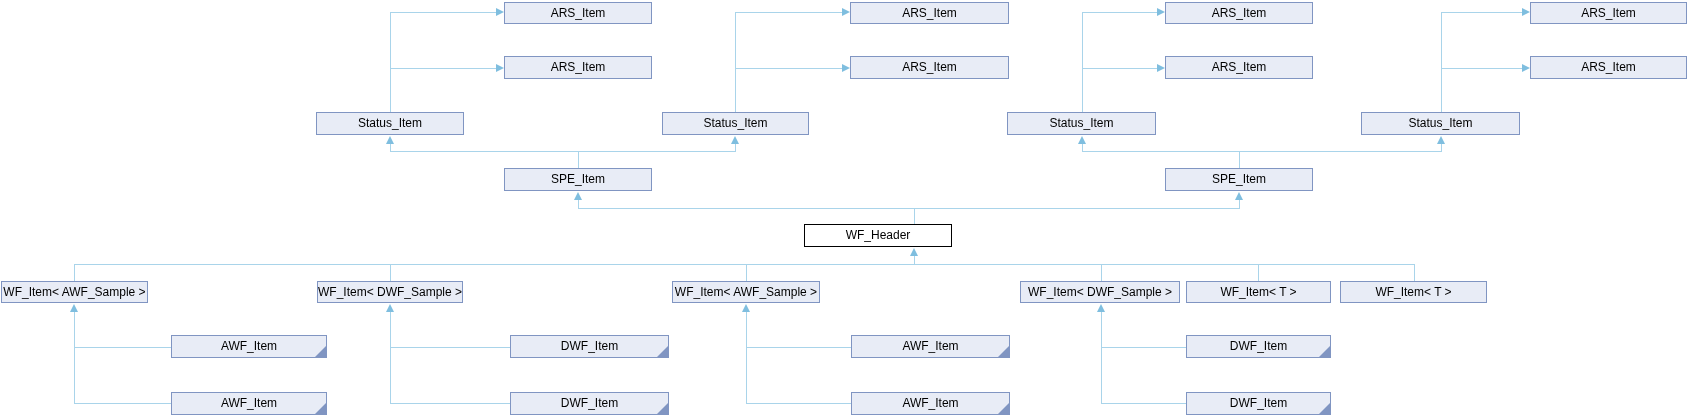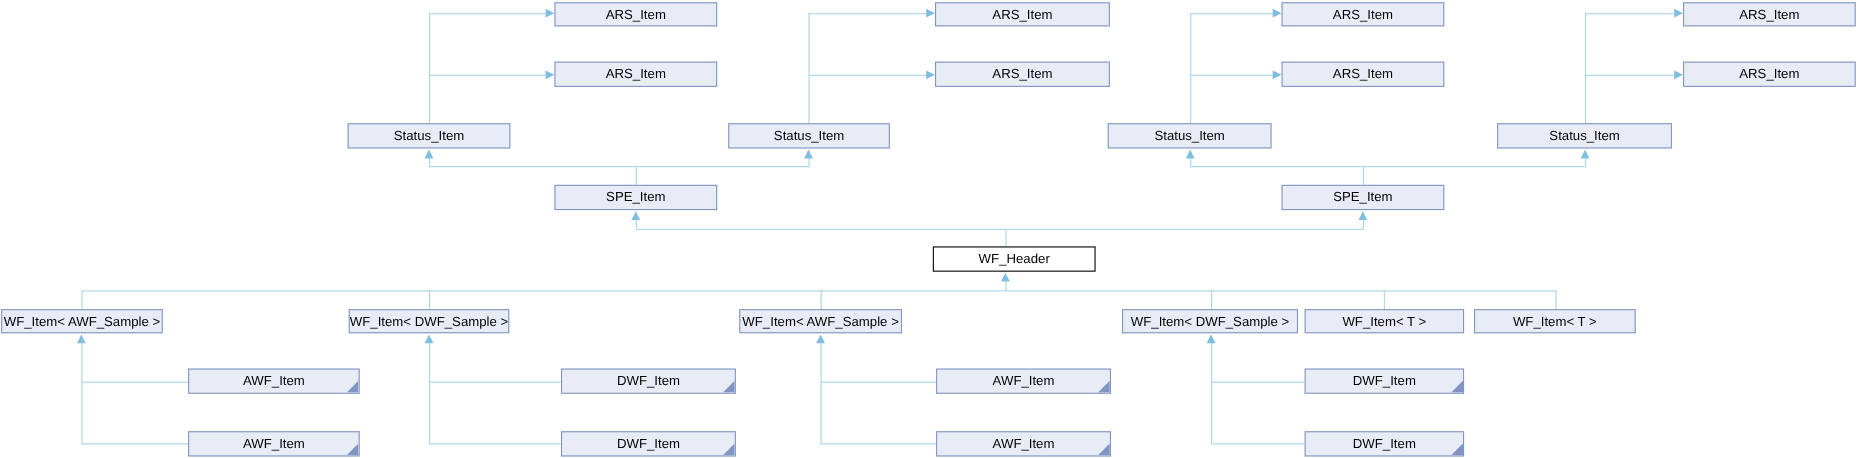--- a/index.html
+++ b/index.html
@@ -152,21 +152,21 @@
     </div>
     <div class="node" style="left: 1361px; top: 112px; width: 159px; height: 23px;">
       <span style="line-height: 21px; display: block;">Status_Item</span>
     </div>
     <div class="node" style="left: 504px; top: 168px; width: 148px; height: 23px;">
       <span style="line-height: 21px; display: block;">SPE_Item</span>
     </div>
     <div class="node" style="left: 1165px; top: 168px; width: 148px; height: 23px;">
       <span style="line-height: 21px; display: block;">SPE_Item</span>
     </div>
-    <div class="node root" style="left: 848px; top: 224px; width: 148px; height: 23px;">
+    <div class="node root" style="left: 804px; top: 224px; width: 148px; height: 23px;">
       <span style="line-height: 21px; display: block;">WF_Header</span>
     </div>
     <div class="node" style="left: 1px; top: 281px; width: 147px; height: 22px;">
       <span style="line-height: 20px; display: block;">WF_Item&lt; AWF_Sample &gt;</span>
     </div>
     <div class="node" style="left: 317px; top: 281px; width: 146px; height: 22px;">
       <span style="line-height: 20px; display: block;">WF_Item&lt; DWF_Sample &gt;</span>
     </div>
     <div class="node" style="left: 672px; top: 281px; width: 148px; height: 22px;">
       <span style="line-height: 20px; display: block;">WF_Item&lt; AWF_Sample &gt;</span>

